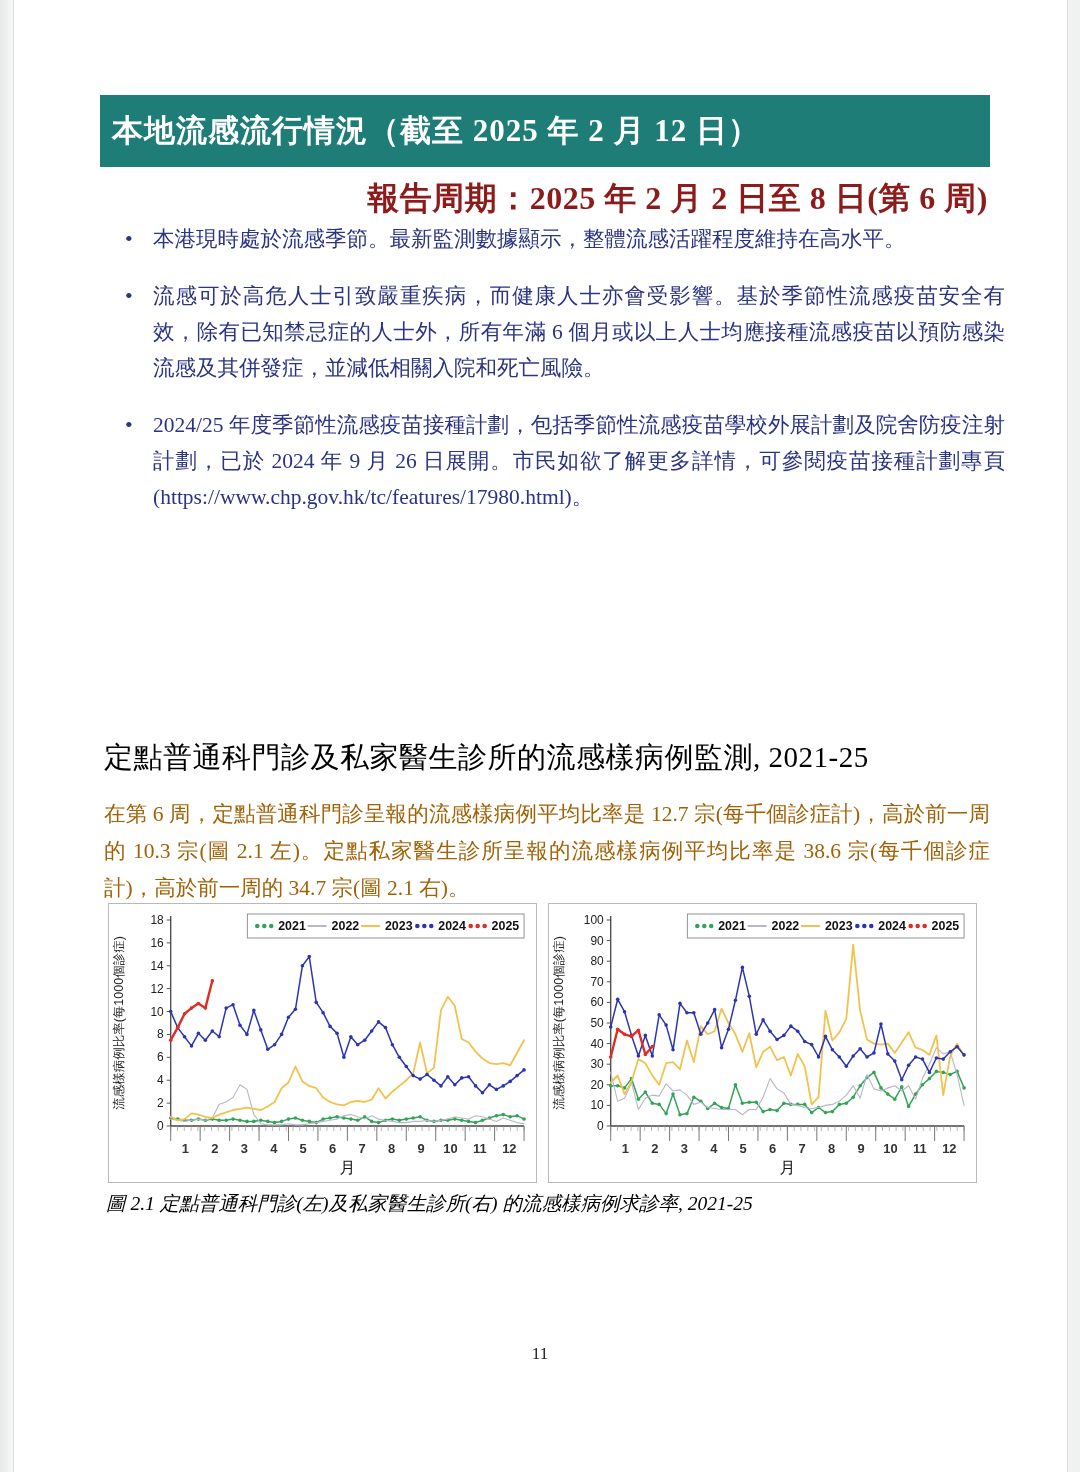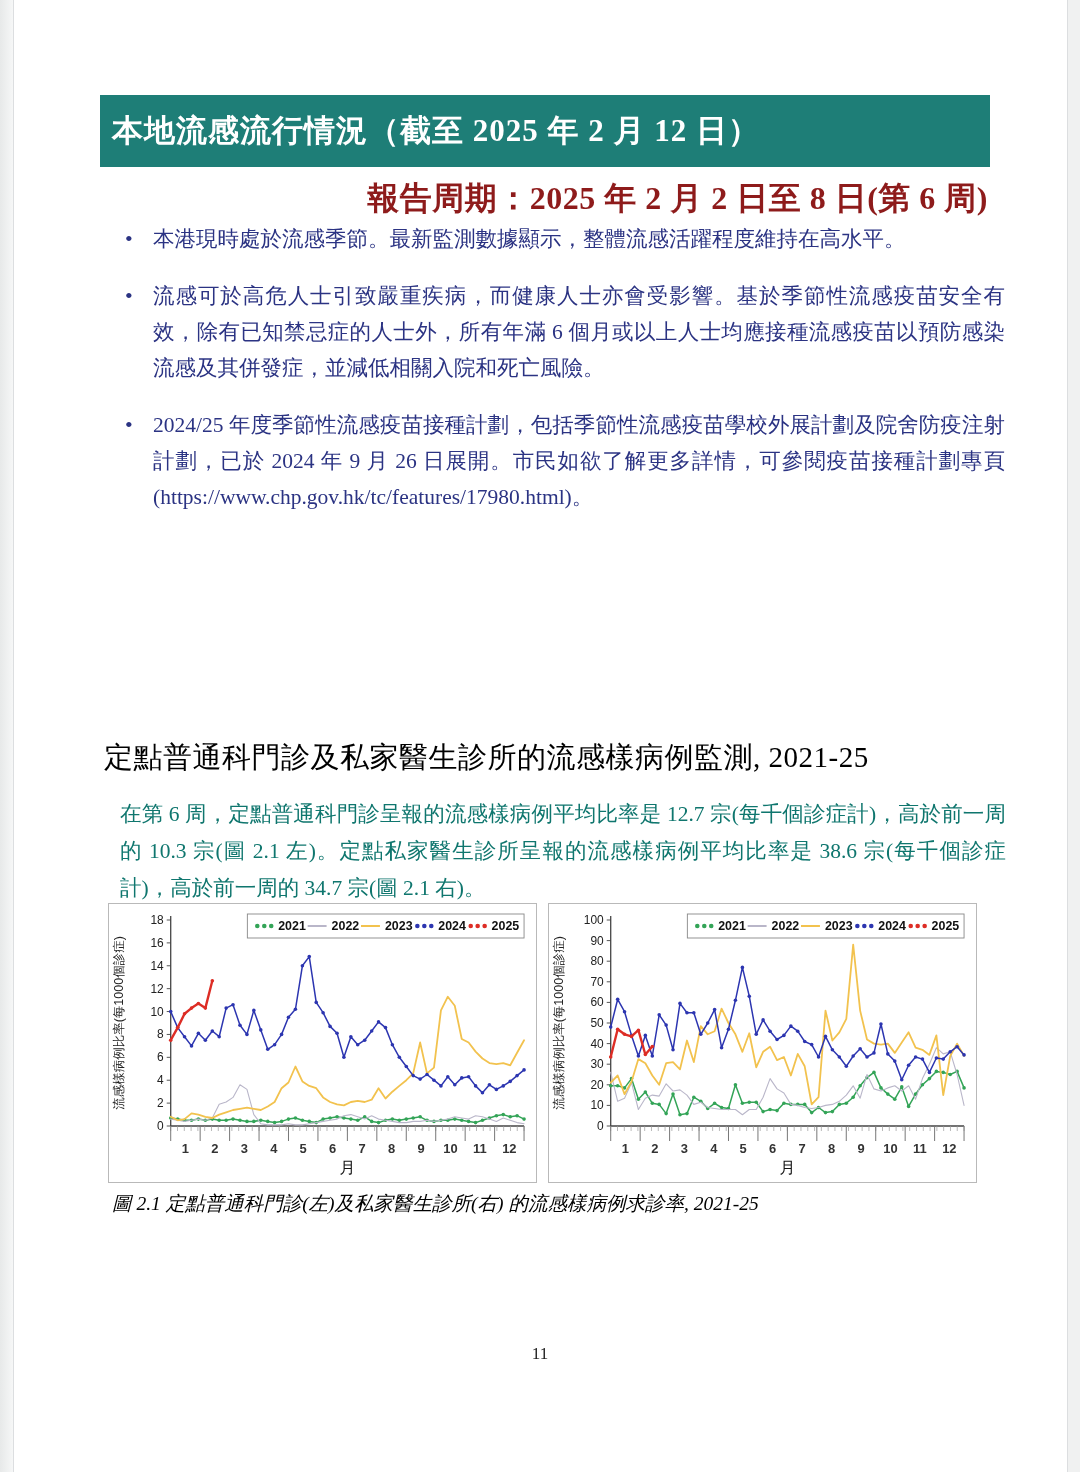--- a/index.html
+++ b/index.html
@@ -16,24 +16,24 @@
   .banner{position:absolute;left:100px;top:95px;width:890px;height:72px;background:#1e7e77;
     display:flex;align-items:center;box-sizing:border-box;padding-left:12px;}
   .banner .t{color:#ffffff;font-size:31px;font-weight:bold;letter-spacing:1px;}
   .report-period{position:absolute;top:177px;right:92px;color:#8e1b1b;font-weight:bold;font-size:32px;letter-spacing:0.5px;}
   ul.bullets{position:absolute;left:104px;top:206px;width:886px;margin:15px;padding:0;list-style:none;}
   ul.bullets li{position:relative;padding-left:34px;margin-bottom:21px;font-size:21.5px;
     line-height:36px;text-align:justify;color:#2b3383;}
   ul.bullets li::before{content:"\2022";position:absolute;left:6px;top:0;font-size:22px;color:#2b3383;}
   .doclink{text-underline-offset:3px;cursor:pointer;color:#2b3383;}
   .section-heading{position:absolute;left:104px;top:738px;font-size:29px;font-weight:normal;color:#000000;letter-spacing:0.5px;}
-  .section-para{position:absolute;left:120px;top:796px;width:886px;font-size:21.5px;line-height:37px;color:#0f766e;text-align:justify;}
+  .section-para{position:absolute;left:104px;top:796px;width:886px;font-size:21.5px;line-height:37px;color:#a16207;text-align:justify;}
   .charts{position:absolute;left:108px;top:903px;display:flex;gap:11px;}
   .chart-box{width:429px;height:280px;box-sizing:border-box;border:1px solid #b9b9b9;background:#ffffff;}
-  .figure-caption{position:absolute;left:112px;top:1190px;font-style:italic;font-size:19.5px;color:#000000;}
+  .figure-caption{position:absolute;left:106px;top:1190px;font-style:italic;font-size:19.5px;color:#000000;}
   .page-number{position:absolute;top:1344px;left:0;width:1080px;text-align:center;font-size:17px;color:#222222;}
   svg text{font-family:"Liberation Sans","DejaVu Sans",sans-serif;}
 </style>
 </head>
 <body>
 
 <div class="gutter-left"></div>
 <div class="gutter-right"></div>
 
 <div class="issue-line">第 3 期, 6 號 (2025 年 2 月 13 日出版)</div>

